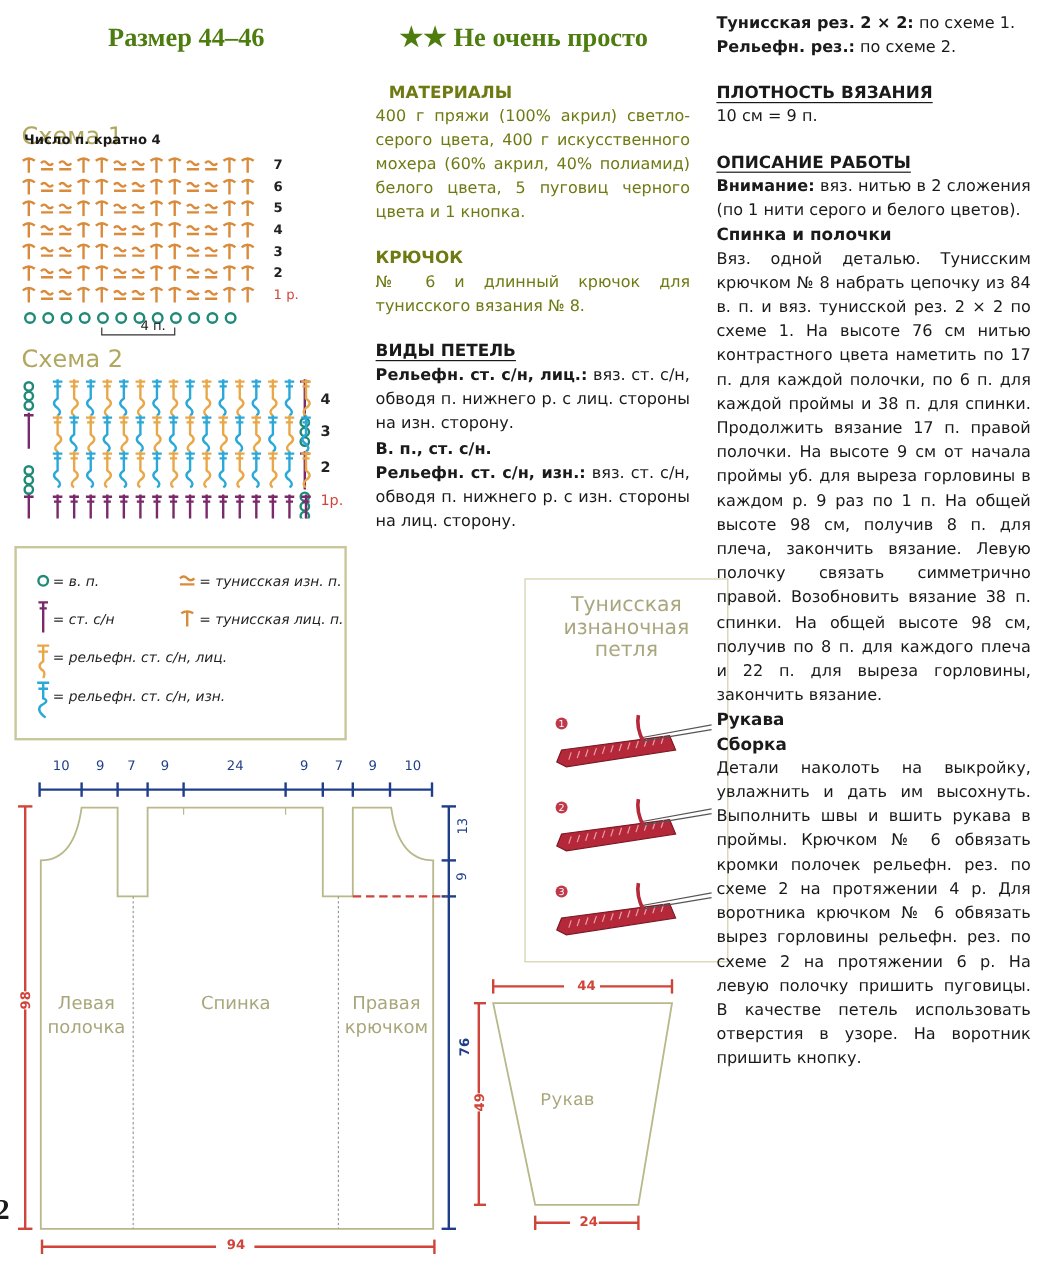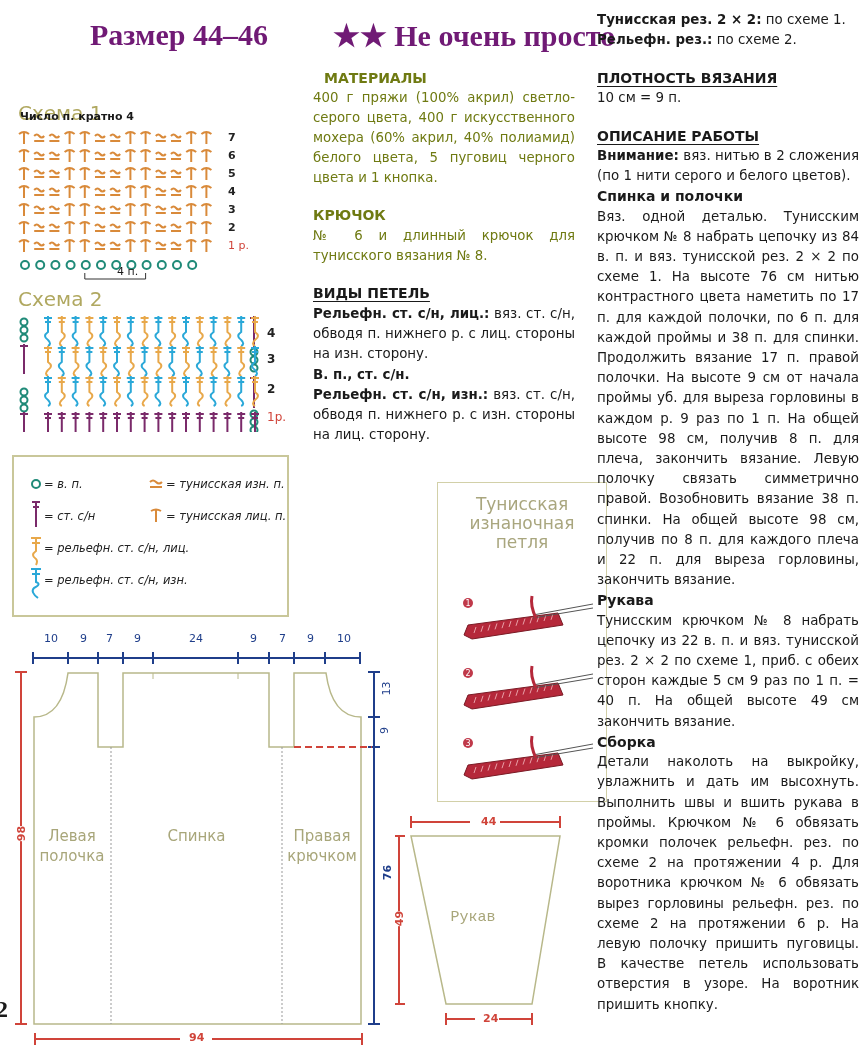--- a/index.html
+++ b/index.html
@@ -1,18 +1,18 @@
 <!DOCTYPE html>
 <html><head>
 <meta charset="utf-8">
 <style>
   html, body { margin:0; padding:0; background:#ffffff; }
   body { width:868px; height:1058px; position:relative; overflow:hidden; font-family:"DejaVu Sans", sans-serif; color:#1a1a1a; }
   .abs { position:absolute; }
-  .hdr { font-family:"Liberation Serif", serif; font-weight:bold; font-size:30px; color:#701a75; }
+  .hdr { font-family:"Liberation Serif", serif; font-weight:bold; font-size:22px; color:#4d7c0f; }
   .schema-title { font-family:"DejaVu Sans", sans-serif; font-size:20px; color:#b0a860; font-weight:normal; }
   .olive-text { color:#6f7a12; font-size:13.3px; line-height:20px; }
   .sec-h { font-weight:bold; font-size:14px; text-decoration:underline; text-underline-offset:3px; }
   .sec-h.olive-h { color:#6f7a12; text-decoration:none; }
   .txt { font-size:13.4px; line-height:20.2px; text-align:justify; }
   .txt b { font-weight:bold; }
   .col3 { left:597px; width:262px; }
   .sub-h { font-weight:bold; font-size:14px; }
   .legend-box { left:12px; top:455px; width:273px; height:158px; border:2px solid #c9c79a; background:#fff;font-style:italic; }
   .leg-item { position:absolute; font-size:11.5px; color:#222; }
@@ -350,21 +350,20 @@
 
 <div class="abs sec-h col3" style="top:70px;">ПЛОТНОСТЬ ВЯЗАНИЯ</div>
 <div class="abs txt col3" style="top:88px;">10 см = 9 п.</div>
 
 <div class="abs sec-h col3" style="top:128px;">ОПИСАНИЕ РАБОТЫ</div>
 <div class="abs txt col3" style="top:146px;">
   <div><b>Внимание:</b> <span>вяз. нитью в 2 сложения (по 1 нити серого и белого цветов).</span></div>
   <div class="sub-h">Спинка и полочки</div>
   <div>Вяз. одной деталью. Тунисским крючком № 8 набрать цепочку из 84 в. п. и вяз. тунисской рез. 2 × 2 по схеме 1. На высоте 76 см нитью контрастного цвета наметить по 17 п. для каждой полочки, по 6 п. для каждой проймы и 38 п. для спинки. Продолжить вязание 17 п. правой полочки. На высоте 9 см от начала проймы уб. для выреза горловины в каждом р. 9 раз по 1 п. На общей высоте 98 см, получив 8 п. для плеча, закончить вязание. Левую полочку связать симметрично правой. Возобновить вязание 38 п. спинки. На общей высоте 98 см, получив по 8 п. для каждого плеча и 22 п. для выреза горловины, закончить вязание.</div>
   <div class="sub-h">Рукава</div>
-  <div>Тунисским крючком № 8 набрать цепочку из 22 в. п. и вяз. тунисской рез. 2 × 2 по схеме 1, приб. с обеих сторон каждые 5 см 9 раз по 1 п. = 40 п. На общей высоте 49 см закончить вязание.</div>
   <div class="sub-h">Сборка</div>
   <div>Детали наколоть на выкройку, увлажнить и дать им высохнуть. Выполнить швы и вшить рукава в проймы. Крючком № 6 обвязать кромки полочек рельефн. рез. по схеме 2 на протяжении 4 р. Для воротника крючком № 6 обвязать вырез горловины рельефн. рез. по схеме 2 на протяжении 6 р. На левую полочку пришить пуговицы. В качестве петель использовать отверстия в узоре. На воротник пришить кнопку.</div>
 </div>
 
 <svg class="abs" style="left:0; top:625px;" width="400" height="420">
 
   <line x1="33" y1="33" x2="360" y2="33" stroke="#1f3e8a" stroke-width="2"></line>
   <g id="topticks" stroke="#1f3e8a" stroke-width="2">
       <line x1="33" y1="27" x2="33" y2="39"></line>
       <line x1="68" y1="27" x2="68" y2="39"></line>

